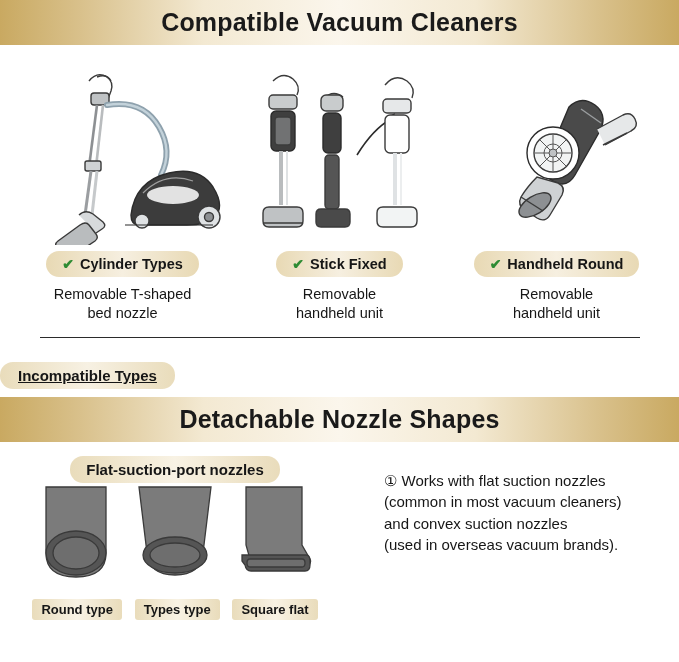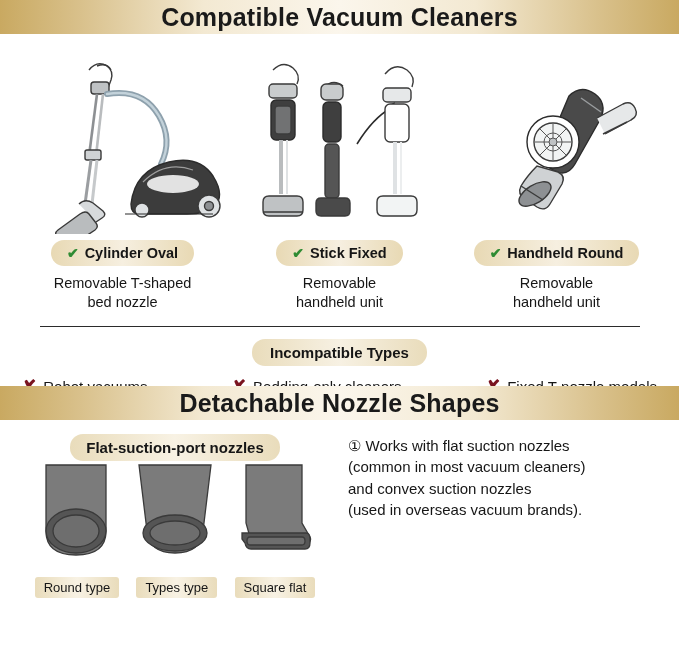--- a/index.html
+++ b/index.html
@@ -9,21 +9,21 @@
     background: #ffffff;
     font-family: "Liberation Sans", sans-serif;
     color: #161616;
     position: relative;
     overflow: hidden;
   }
 
   
   .banner {
     position: relative;
-    height: 34px;
+    height: 45px;
     display: flex;
     align-items: center;
     justify-content: center;
     background: linear-gradient(to right,
         #c9a961 0%, #d9c18c 12%, #f3e9d2 30%, #fbf6ec 50%,
         #f3e9d2 70%, #d9c18c 88%, #c9a961 100%);
   }
   .banner-title {
     font-size: 25px;
     font-weight: 700;
@@ -63,42 +63,42 @@
   .caption-row { display:flex; justify-content: space-around; padding: 8px 14px 0 14px; }
   .caption-cell { width: 206px; text-align:center; font-size: 14.5px; line-height: 1.32; }
 
   .divider {
     width: 600px;
     height: 1px;
     background: #2b2b2b;
     margin: 14px auto 0 auto;
   }
 
-  .incompat-pill-wrap { display:flex; justify-content:center; margin-top: 12px; }
+  .incompat-pill-wrap { display:flex; justify-content:flex-start; margin-top: 24px; text-decoration: underline; }
   .incompat-pill {
     padding: 5px 18px;
     border-radius: 13px;
     font-size: 15px;
     font-weight: 600;
     background: linear-gradient(to right, #e9dcbb 0%, #f7f1e3 50%, #e9dcbb 100%);
   }
 
   .incompat-row {
     display:flex;
     justify-content: space-between;
     align-items:center;
     padding: 12px 22px 0 22px;
   }
   .incompat-item { display:flex; align-items:center; gap: 7px; font-size: 15px; }
   .xmark { color:#7a1420; font-size: 17px; font-weight:700; line-height:1; }
 
   
   .nozzle-section { position: relative; height: 200px; display:flex; }
   .nozzle-left { width: 340px; position: relative; padding-left: 10px; }
-  .nozzle-right { flex:1; padding: 15px 16px 0 8px; }
+  .nozzle-right { flex:1; padding: 28px 16px 0 8px; margin-left: 36px; }
 
   .flat-pill-wrap { display:flex; justify-content:center; padding-top: 14px; }
   .flat-pill {
     padding: 5px 16px;
     border-radius: 13px;
     font-size: 15px;
     font-weight: 700;
     background: linear-gradient(to right, #e9dcbb 0%, #f8f2e4 50%, #e9dcbb 100%);
     white-space: nowrap;
   }
@@ -111,20 +111,21 @@
     height: 112px;
   }
 
   .shape-label-row { display:flex; justify-content: space-around; padding: 4px 16px 0 16px; }
   .shape-label {
     font-size: 13px;
     background: linear-gradient(to right, #e9dcbb 0%, #f8f2e4 50%, #e9dcbb 100%);
     padding: 3px 9px;
     border-radius: 3px;
     white-space:nowrap;
+    font-weight:bold;
   }
 
   .note { font-size: 15px; line-height: 1.42; margin: 0 0 14px 0; }
 </style>
 </head>
 <body>
 
 <div class="banner">
   <div class="banner-title">Compatible Vacuum Cleaners</div>
 </div>
@@ -231,21 +232,21 @@
           <path d="M64 132 l22 14" stroke="#3a3a3a"></path>
         </g>
       </svg>
     </div>
   </div>
 
   <div class="pill-row">
     <div class="pill-cell">
       <span class="pill">
         <span class="chk">✔</span>
-        <span>Cylinder Oval</span>
+        <span>Cylinder Types</span>
       </span>
     </div>
     <div class="pill-cell">
       <span class="pill">
         <span class="chk">✔</span>
         <span>Stick Fixed</span>
       </span>
     </div>
     <div class="pill-cell">
       <span class="pill">

